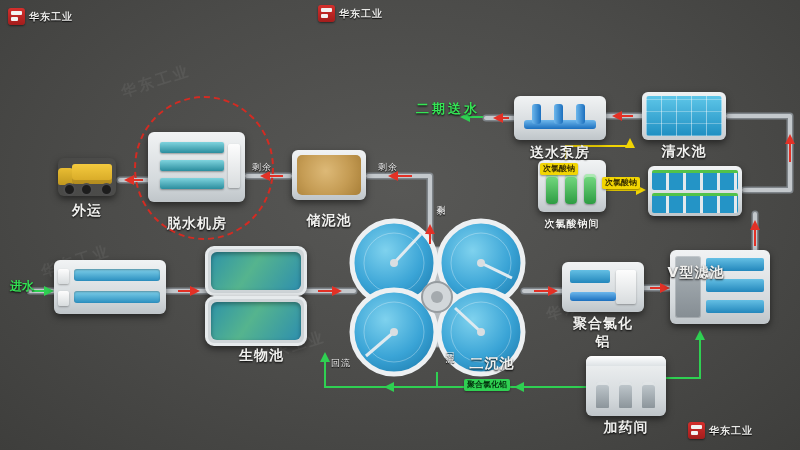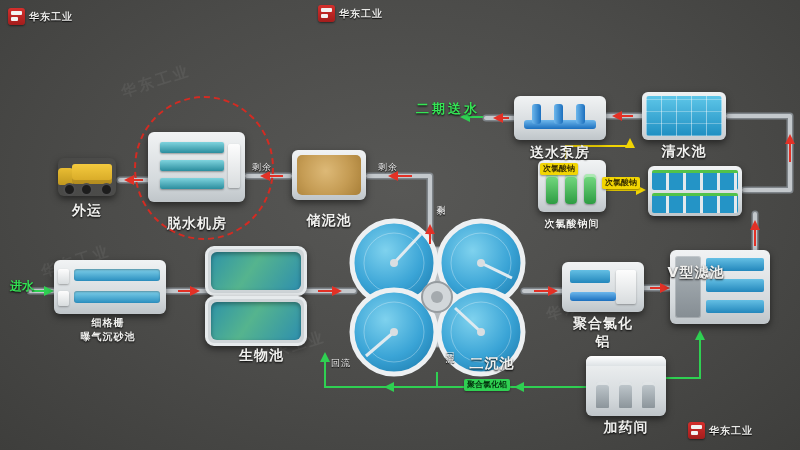--- a/index.html
+++ b/index.html
@@ -250,24 +250,20 @@
 
   <div class="ellipse" style="left:134px;top:96px;width:136px;height:140px;"></div>
 
   <div class="lbl" style="left:58px;top:202px;width:58px;">外运</div>
   <div class="lbl" style="left:152px;top:215px;width:90px;text-align:center;">脱水机房</div>
   <div class="lbl" style="left:293px;top:212px;width:72px;">储泥池</div>
   <div class="lbl" style="left:516px;top:144px;width:88px;">送水泵房</div>
   <div class="lbl" style="left:646px;top:143px;width:76px;">清水池</div>
   <div class="lbl small" style="left:528px;top:217px;width:88px;">次氯酸钠间</div>
   <div class="lbl" style="left:658px;top:220px;width:76px;margin-top:44px;">V型滤池</div>
-  <div class="lbl small" style="left:52px;top:316px;width:112px;">
-    <span>细格栅</span>
-    <span class="l2">曝气沉砂池</span>
-  </div>
   <div class="lbl" style="left:222px;top:347px;width:62px;text-align:right;">生物池</div>
   <div class="lbl" style="left:460px;top:355px;width:64px;">二沉池</div>
   <div class="lbl" style="left:566px;top:315px;width:74px;">聚合氯化铝</div>
   <div class="lbl" style="left:594px;top:419px;width:64px;">加药间</div>
 
   <div class="flow-green" style="left:10px;top:278px;font-size:12px;">进水</div>
   <div class="flow-green" style="left:416px;top:100px;font-size:13px;letter-spacing:3px;">二期送水</div>
   <div class="tag" style="left:252px;top:161px;">剩余</div>
   <div class="tag" style="left:378px;top:161px;">剩余</div>
   <div class="tag vert" style="left:434px;top:198px;">剩余</div>

